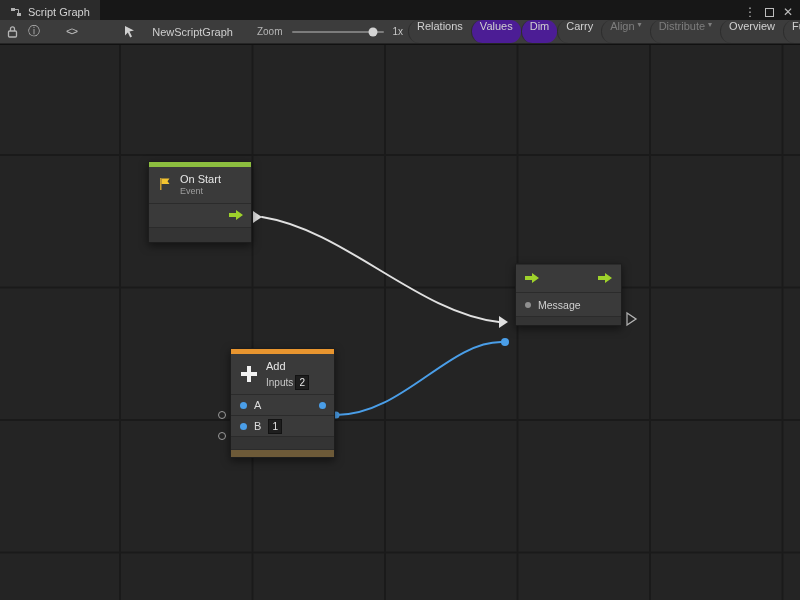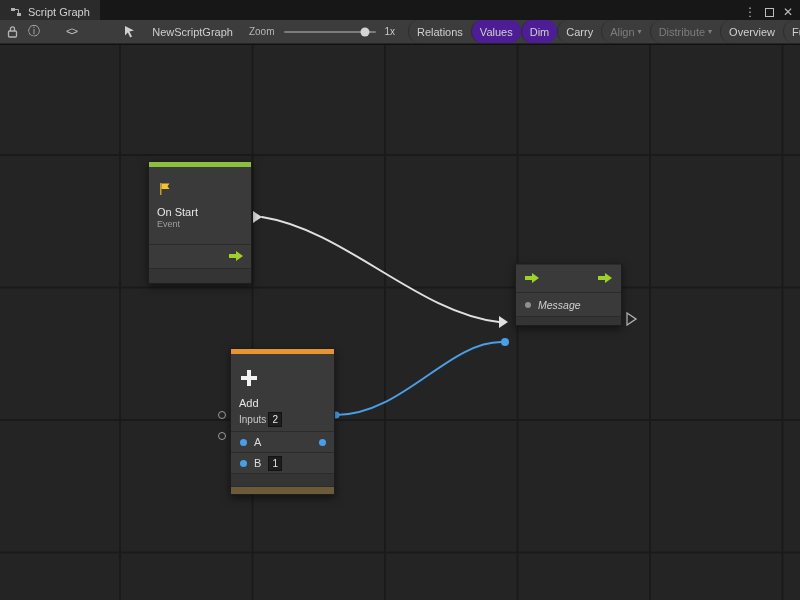--- a/index.html
+++ b/index.html
@@ -37,21 +37,21 @@
   .graph-name { color:#cfcfcf; margin-left:17px; white-space:nowrap; }
   .zoom-label { color:#b5b5b5; font-size:10px; }
   .slider { position:relative; width:92px; height:2px; background:#7c7c7c; border-radius:1px; }
   .slider-thumb {
     position:absolute; top:50%; left:88%; width:9px; height:9px;
     transform:translate(-50%,-50%); background:#d4d4d4; border-radius:50%;
   }
   .zoom-val { font-size:10px; color:#c8c8c8; }
   .tb-buttons { position:absolute; left:408px; top:0; bottom:0; display:flex; }
   .tb-btn {
-    display:flex; align-items:center; gap:3px; padding:0 8px;
+    display:flex; align-items:flex-start; gap:3px; padding:0 8px;
     border-left:1px solid #2e2e2e; color:#d0d0d0; white-space:nowrap; cursor:default;border-radius:11px;
   }
   .tb-btn.sel { background:#4c1d95; }
   .tb-btn.dis { color:#7d7d7d; }
   .caret { font-size:8px; }
 
   
   .canvas {
     position:absolute; top:45px; left:0; width:800px; height:555px;
     background-color:#242424;
@@ -62,21 +62,21 @@
     background-position:119px 109px;
   }
   .wires { position:absolute; inset:0; pointer-events:none; }
 
   
   .node {
     position:absolute; background:#3a3a3a; border:1px solid #1d1d1d;
     border-radius:2px; box-shadow:0 3px 9px rgba(0,0,0,.5); font-size:11px;
   }
   .strip { height:5px; }
-  .nhead { display:flex; align-items:flex-start; gap:7px; padding:14px 8px;flex-direction:column; }
+  .nhead { display:flex; align-items:center; gap:7px; padding:6px 8px; }
   .ntitle { color:#e6e6e6; line-height:13px; }
   .nsub { color:#9e9e9e; font-size:9px; line-height:11px; }
   .nrow { position:relative; border-top:1px solid #2b2b2b; display:flex; align-items:center; }
   .nfooter { border-top:1px solid #2b2b2b; background:#343434; }
 
   .port-dot { width:7px; height:7px; border-radius:50%; background:#4a9ee8; flex-shrink:0; }
   .gray-dot { width:6px; height:6px; border-radius:50%; background:#8f8f8f; flex-shrink:0; }
   .hollow-circle {
     position:absolute; width:8px; height:8px; border-radius:50%;
     border:1.5px solid #9a9a9a; background:transparent;
@@ -88,21 +88,21 @@
   }
 
   
   .node-onstart { left:148px; top:116px; width:104px; }
   .node-onstart .body-row { height:24px; }
   .node-onstart .nfooter { height:15px; }
 
   
   .node-debug { left:515px; top:218px; width:107px; }
   .node-debug .trig-row { height:28px; }
-  .node-debug .msg-row { height:24px; gap:7px; padding-left:9px;font-style:italic; }
+  .node-debug .msg-row { height:24px; gap:7px; padding-left:9px; }
   .node-debug .nfooter { height:9px; }
 
   
   .node-add { left:230px; top:303px; width:105px; }
   .node-add .in-row { height:21px; gap:7px; padding-left:9px; }
   .node-add .nfooter { height:13px; }
   .node-add .bottom-strip { height:8px; background:#6d5a38; border-top:1px solid #2b2b2b; }
   .inputs-line { display:flex; align-items:center; gap:2px; font-size:10px; color:#c8c8c8; margin-top:2px; }
   .out-dot { position:absolute; right:8px; }
 
@@ -139,21 +139,21 @@
       </svg>
     </span>
     <span class="tb-icon" style="margin-left:10px;font-size:12px;color:#b5b5b5">ⓘ</span>
     <span class="tb-code" style="margin-left:26px">&lt;&gt;</span>
     <span class="tb-icon" style="margin-left:46px">
       <svg width="12" height="13" viewBox="0 0 12 13">
         <polygon points="2,1 11,5.5 6.5,6.5 9,11.5 7.2,12.4 4.8,7.6 2,10.5" fill="#cfcfcf"></polygon>
       </svg>
     </span>
     <span class="graph-name">NewScriptGraph</span>
-    <span class="zoom-label" style="margin-left:16px">Zoom</span>
+    <span class="zoom-label" style="margin-left:24px">Zoom</span>
     <span class="slider" style="margin-left:10px">
       <span class="slider-thumb"></span>
     </span>
     <span class="zoom-val" style="margin-left:8px">1x</span>
 
     <div class="tb-buttons">
       <span class="tb-btn">
           <span>Relations</span>
         </span>
       <span class="tb-btn sel">

